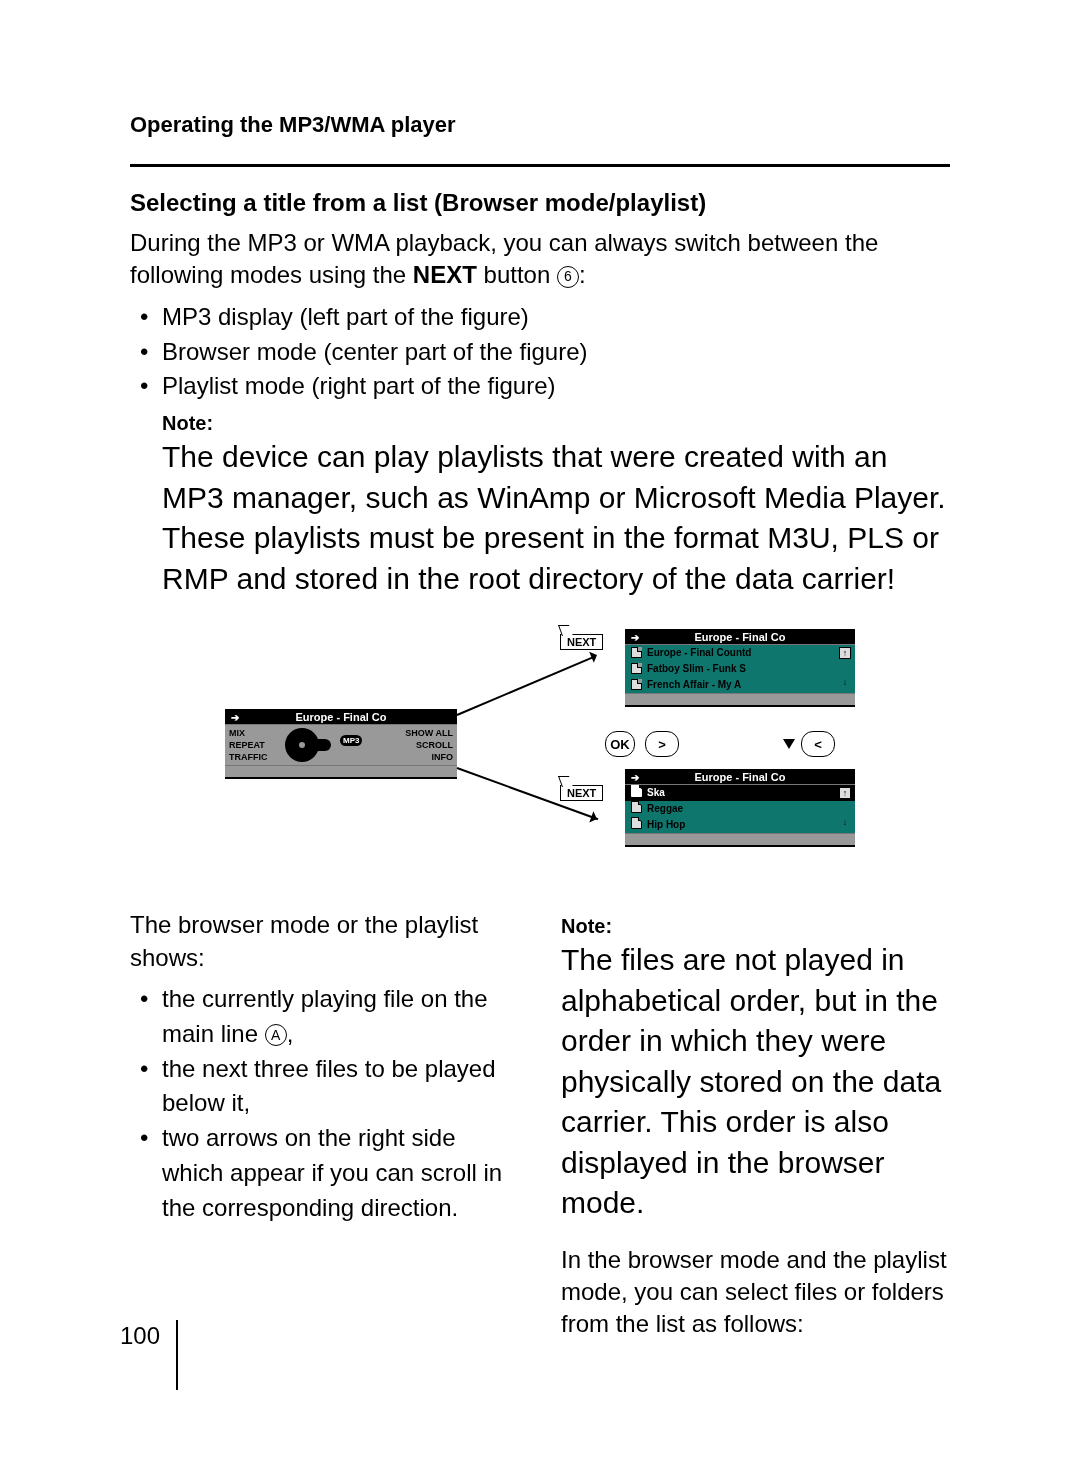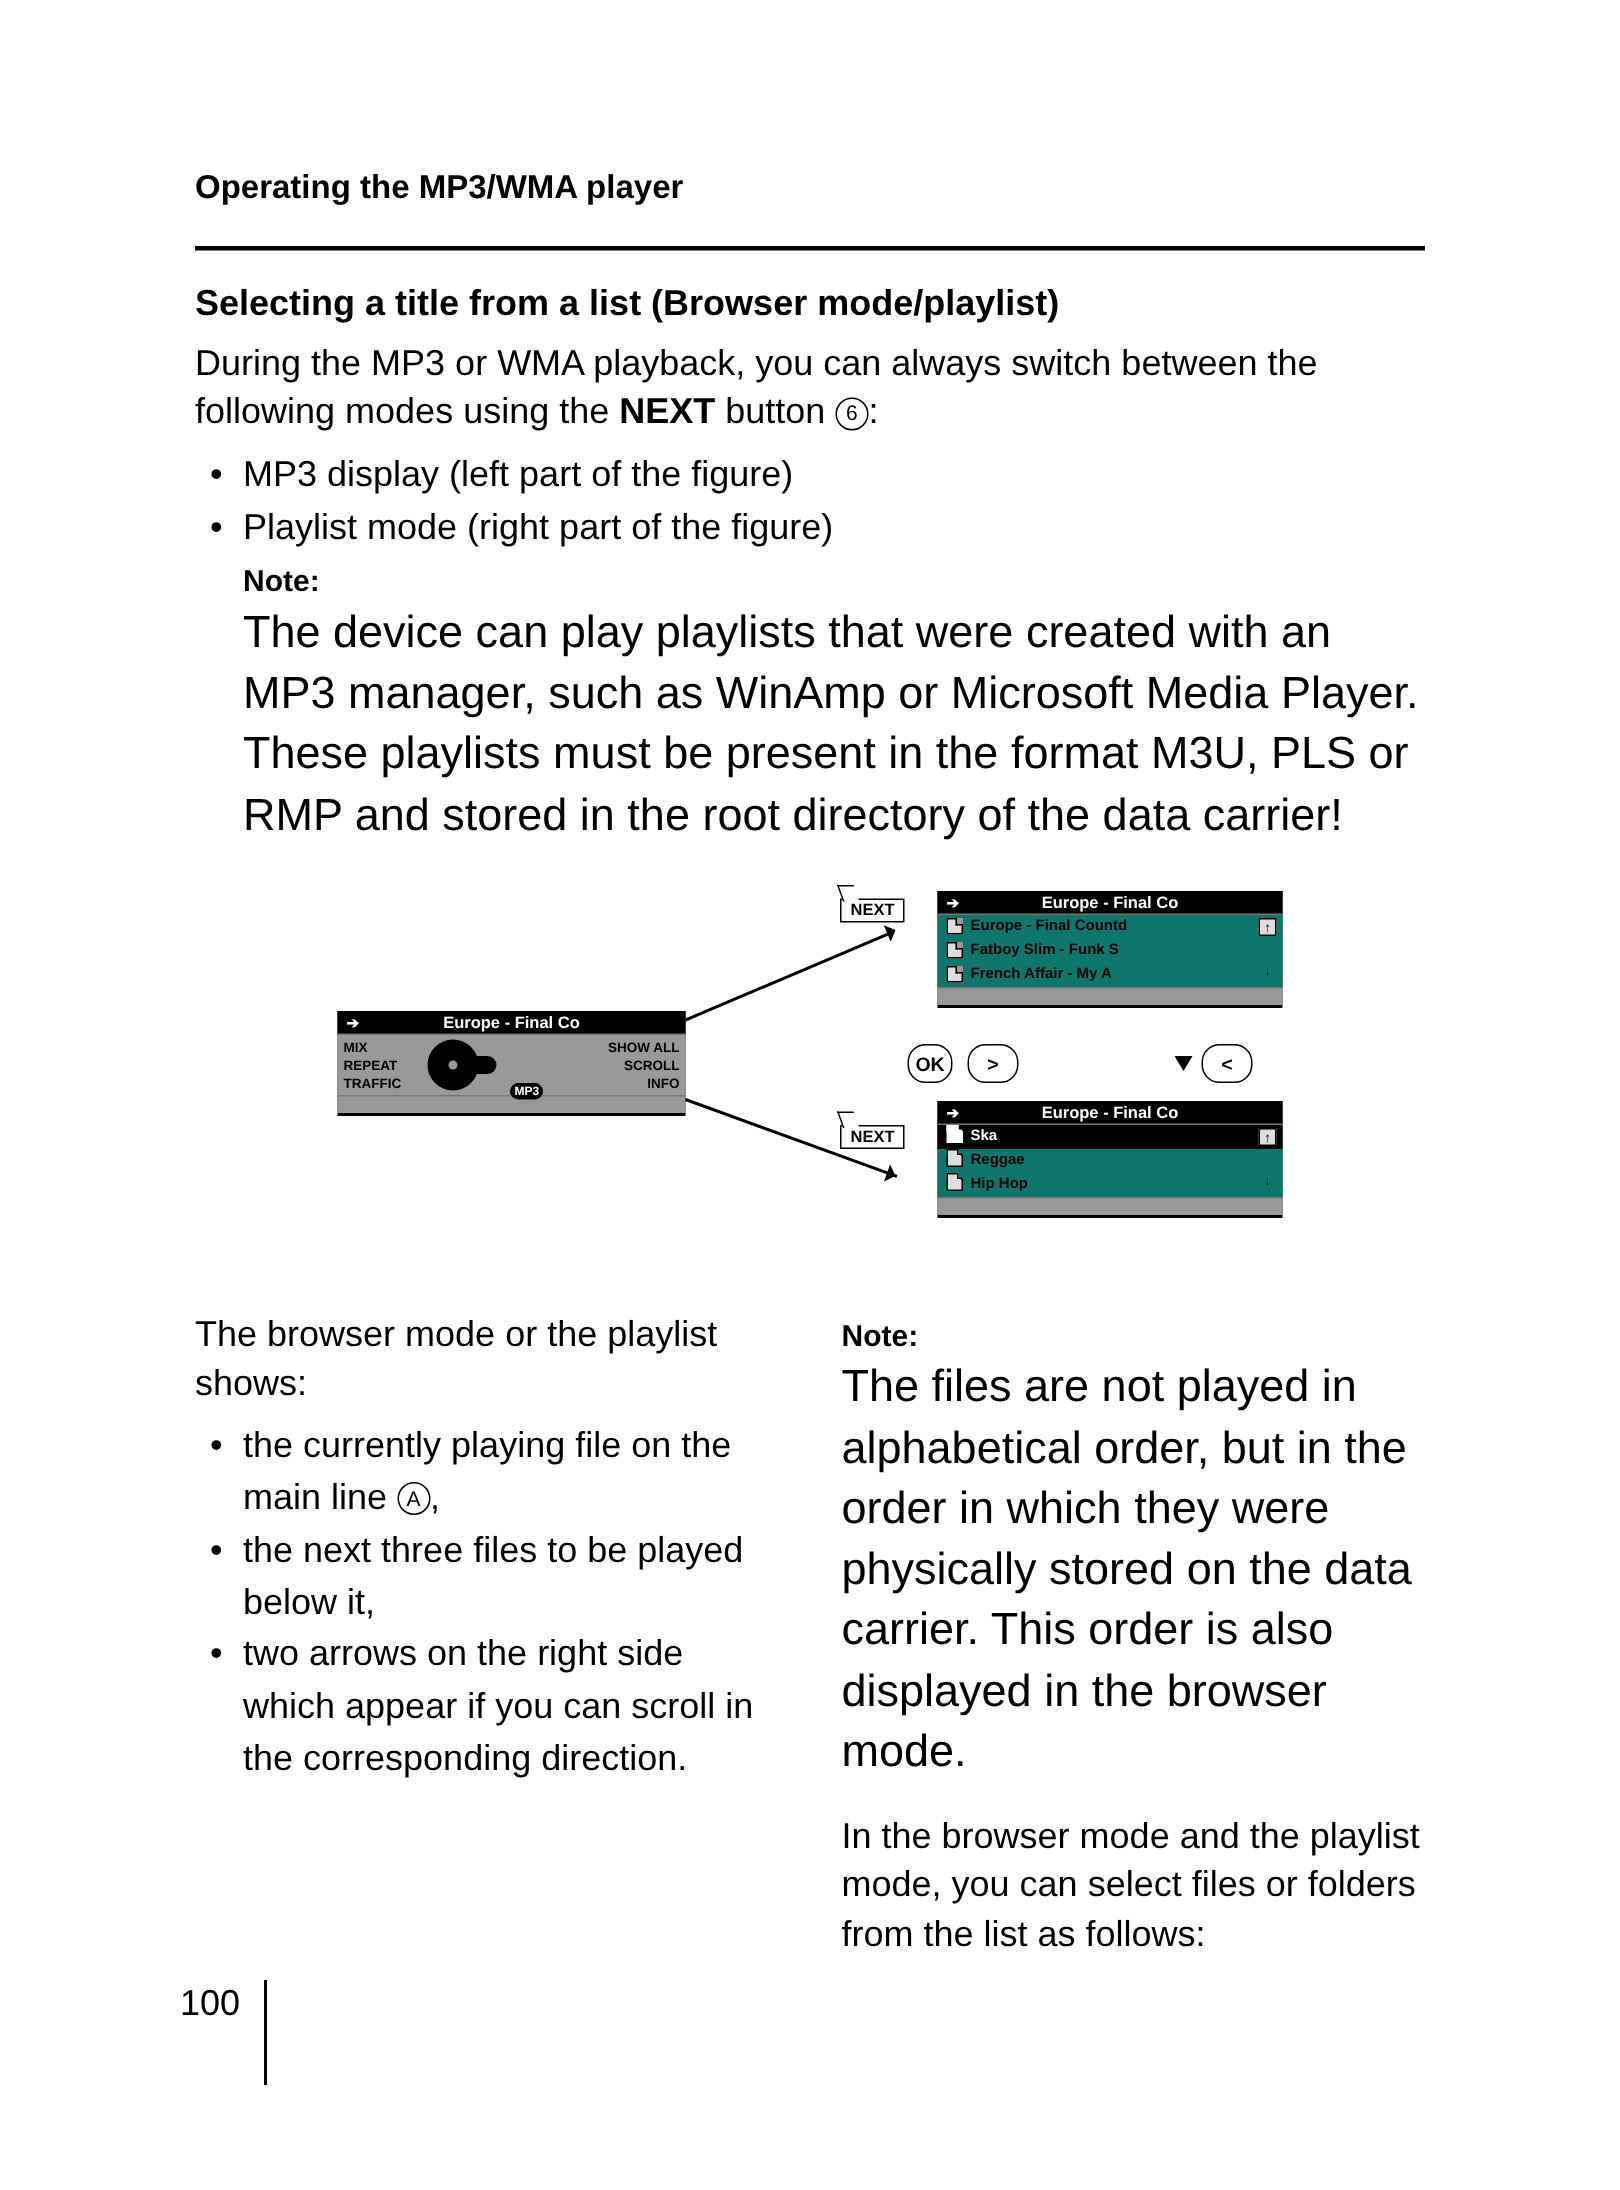--- a/index.html
+++ b/index.html
@@ -138,21 +138,21 @@
     width:6px; height:6px; background:#999; border-radius:50%;
   }
   .lcd-left .disc-handle{
     position:absolute; left:88px; top:14px;
     width:18px; height:12px;
     background:#000;
     border-top-right-radius:8px;
     border-bottom-right-radius:8px;
   }
   .lcd-left .mp3tag{
-    position:absolute; left:115px; top:32px;
+    position:absolute; left:115px; top:10px;
     font-size:8px; font-weight:bold;
     background:#000;color:#fff;
     padding:1px 3px;border-radius:6px;text-align:center;
   }
   .lcd-left .foot {
     height:12px; background:#999;
     border-top:1px solid #777;
   }
 
   
@@ -300,20 +300,21 @@
   <div class="section-header">Operating the MP3/WMA player</div>
 
   <div class="subheading">Selecting a title from a list (Browser mode/playlist)</div>
 
   <p class="para">
     <span>During the MP3 or WMA playback, you can always switch between the following modes using the </span><span class="next-bold">NEXT</span><span> button </span><span class="circled">6</span><span>:</span>
   </p>
 
   <ul class="outer">
     <li>MP3 display (left part of the figure)</li>
+    <li>Browser mode (center part of the figure)</li>
     <li>Playlist mode (right part of the figure)</li>
   </ul>
 
   <div class="note-block">
     <div class="note-label">Note:</div>
     <div class="note-text">The device can play playlists that were created with an MP3 manager, such as WinAmp or Microsoft Media Player. These playlists must be present in the format M3U, PLS or RMP and stored in the root directory of the data carrier!</div>
   </div>
 
   <div class="figure-wrap">
 

